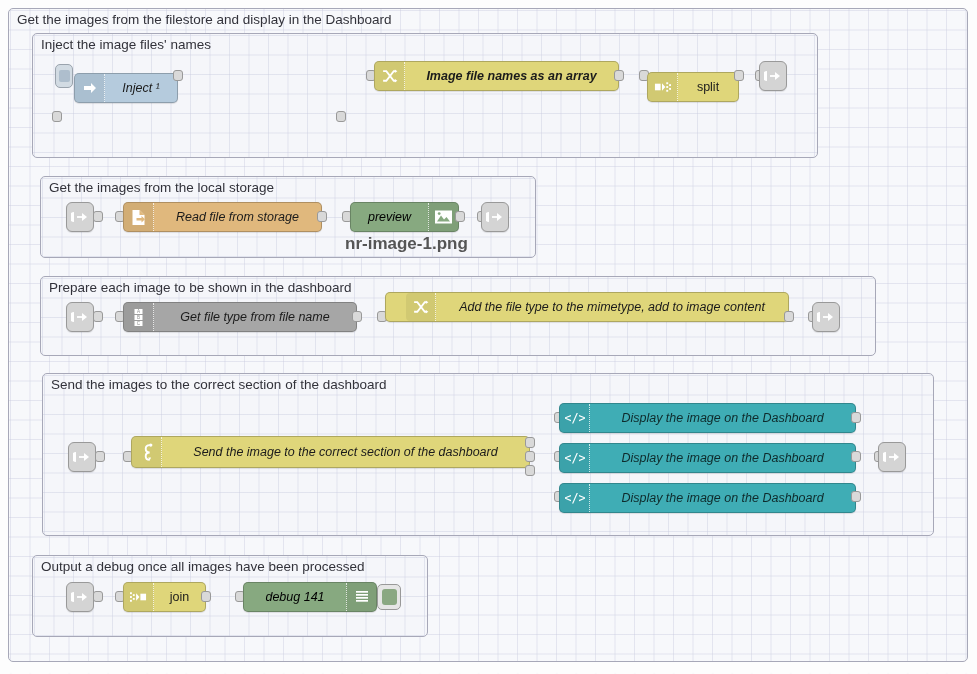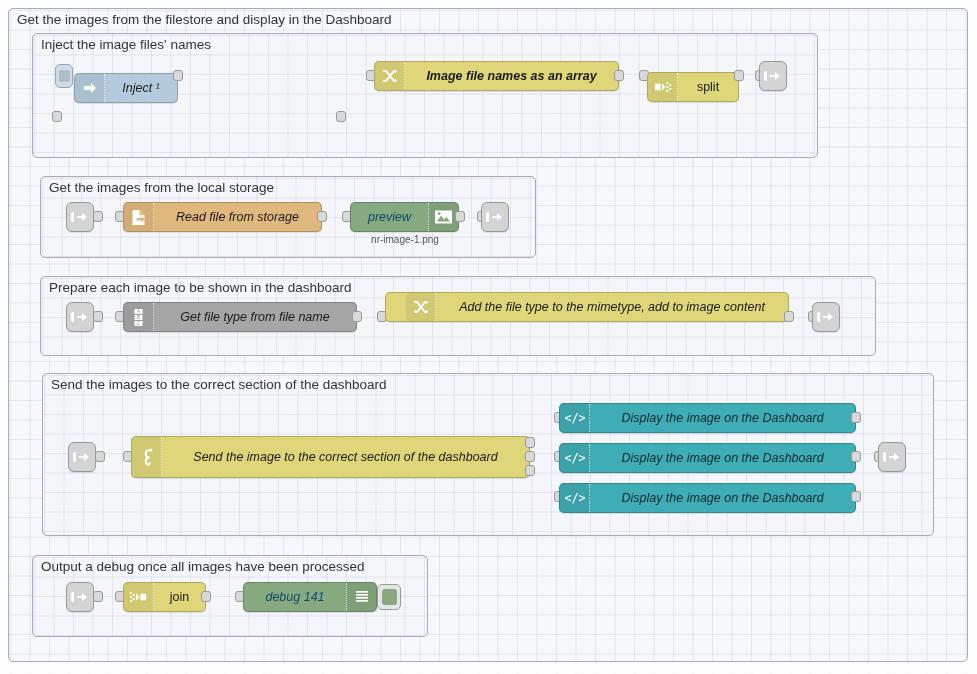--- a/index.html
+++ b/index.html
@@ -82,21 +82,21 @@
 
   
   .n-inject   { background:#b5cbdd; }
   .n-teal     { background:#3fadb5; }
   .n-yellow   { background:#dfd67a; }
   .n-orange   { background:#e0b87d; }
   .n-green    { background:#7fa66f; background:#87a980; }
   .n-grey     { background:#a6a6a6; }
 
   .n-teal .label{ color:#0f2b2c; }
-  .n-green .label{ color:#0c4a6e; }
+  .n-green .label{ color:#000000; }
 
   
   .linknode{
     position:absolute;
     width:28px;height:30px;
     border-radius:6px;
     background:#d4d4d4;
     border:1px solid #999;
     box-sizing:border-box;
     display:flex;align-items:center;justify-content:center;
@@ -143,22 +143,23 @@
   .dbg-btn i{
     display:block;width:15px;height:16px;
     background:#8aa882;border-radius:3px;
   }
 
   
   .wires{position:absolute;inset:0;pointer-events:none;}
   .wires path{ fill:none;stroke:#9a9a9a;stroke-width:2.2; }
 
   .cap{
-    position:absolute;font-size:10px;color:#555;
+    position:absolute;font-size:17px;color:#555;
     white-space:nowrap;
+    font-weight:bold;
   }
 
   svg.gl{display:block;}
 </style>
 </head>
 <body>
 
 <div id="canvas">
 
   <svg class="wires" width="977" height="674">
@@ -376,21 +377,21 @@
   <div class="linknode" style="left:68px;top:442px;">
     <svg class="gl" width="18" height="18" viewBox="0 0 18 18">
       <path d="M3 4 A5 5 0 0 0 3 14 Z" fill="#fff"></path>
       <path d="M6 9 h7" stroke="#fff" stroke-width="1.8"></path>
       <path d="M11 5 L16 9 L11 13 Z" fill="#fff"></path>
     </svg>
   </div>
   <div class="port" style="left:95px;top:451px;"></div>
   <div class="port" style="left:123px;top:451px;"></div>
 
-  <div class="node n-yellow" style="left:131px;top:436px;width:399px;height:42px;">
+  <div class="node n-yellow" style="left:131px;top:436px;width:399px;height:32px;">
     <div class="icon-box">
       <svg class="gl" width="17" height="19" viewBox="0 0 16 18">
         <path d="M11 2 C6 2 6 9 11 9 C6 9 6 16 11 16" stroke="#fff" stroke-width="1.8" fill="none"></path>
         <circle cx="12" cy="2" r="1.6" fill="#fff"></circle>
         <path d="M9.6 13.8 L12.4 13.8 L11 16.6 Z" fill="#fff"></path>
       </svg>
     </div>
     <div class="label">Send the image to the correct section of the dashboard</div>
   </div>
   <div class="port" style="left:525px;top:437px;"></div>

